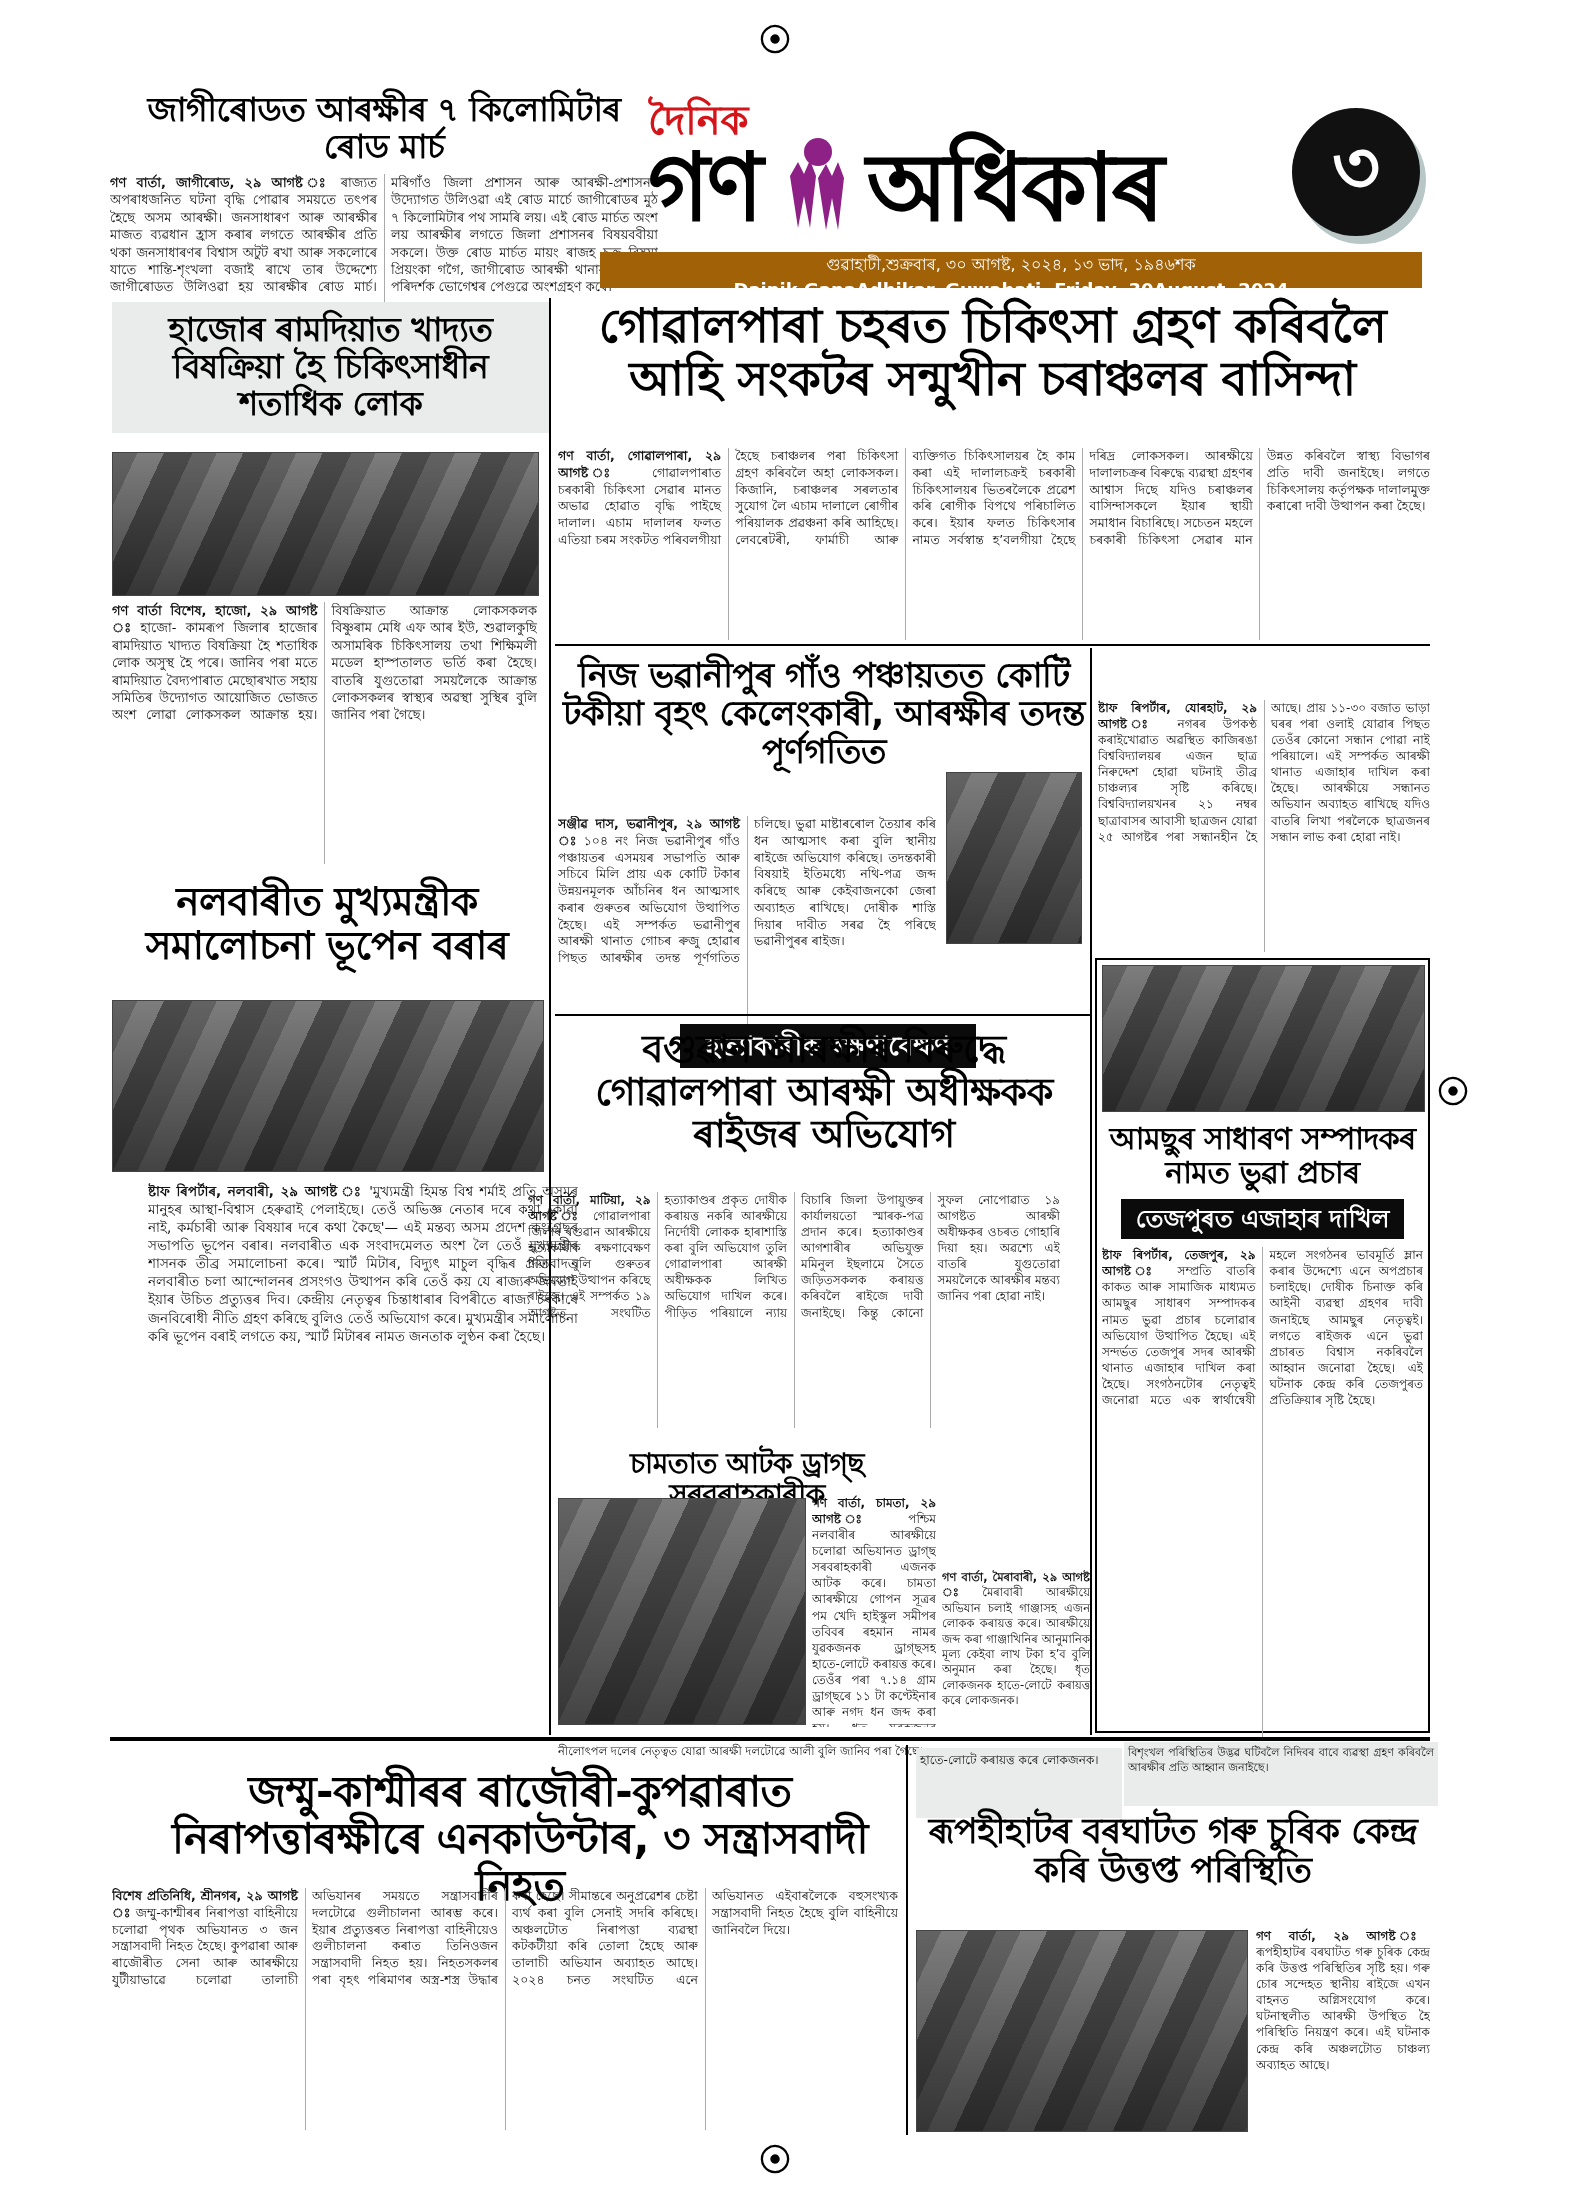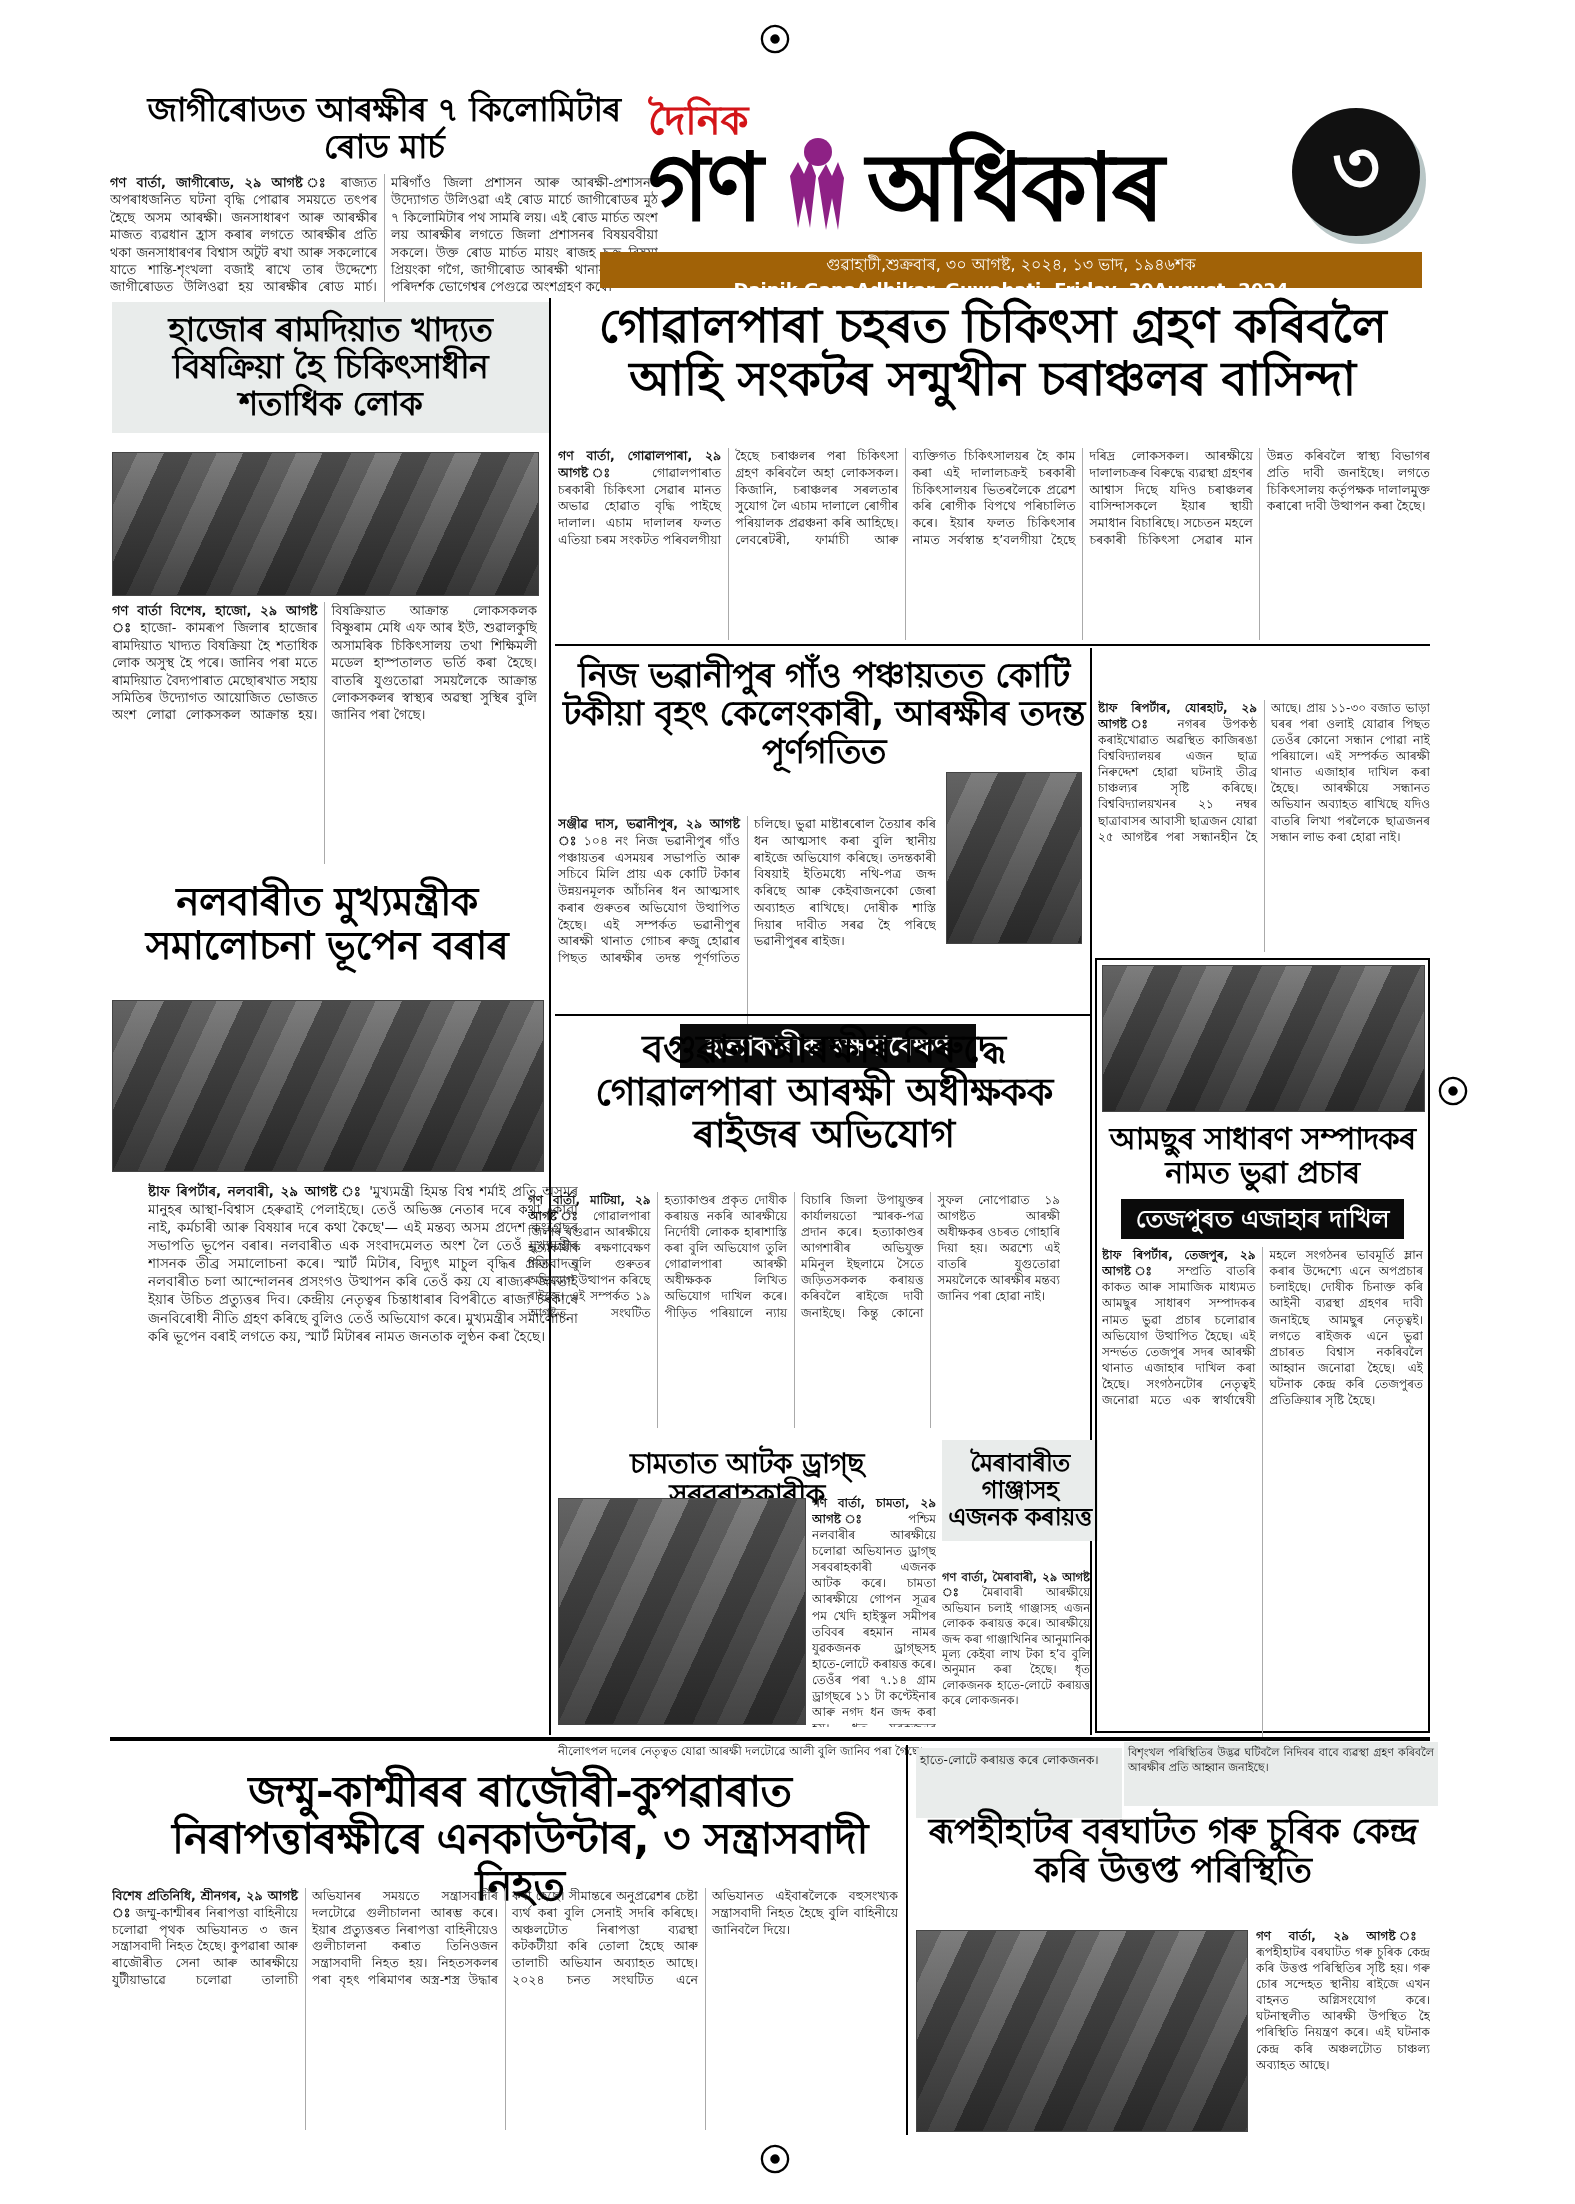--- a/index.html
+++ b/index.html
@@ -107,21 +107,20 @@
     <span>গোৱালপাৰা জিলাৰ বগুৱান আৰক্ষীয়ে হত্যাকাৰীক ৰক্ষণাবেক্ষণ দিয়া বুলি গুৰুতৰ অভিযোগ উত্থাপন কৰিছে ৰাইজে। এই সম্পৰ্কত ১৯ আগষ্টত সংঘটিত হত্যাকাণ্ডৰ প্ৰকৃত দোষীক কৰায়ত্ত নকৰি আৰক্ষীয়ে নিৰ্দোষী লোকক হাৰাশাস্তি কৰা বুলি অভিযোগ তুলি গোৱালপাৰা আৰক্ষী অধীক্ষকক লিখিত অভিযোগ দাখিল কৰে। পীড়িত পৰিয়ালে ন্যায় বিচাৰি জিলা উপায়ুক্তৰ কাৰ্যালয়তো স্মাৰক-পত্ৰ প্ৰদান কৰে। হত্যাকাণ্ডৰ আগশাৰীৰ অভিযুক্ত মমিনুল ইছলামে সৈতে জড়িতসকলক কৰায়ত্ত কৰিবলৈ ৰাইজে দাবী জনাইছে। কিন্তু কোনো সুফল নোপোৱাত ১৯ আগষ্টত আৰক্ষী অধীক্ষকৰ ওচৰত গোহাৰি দিয়া হয়। অৱশ্যে এই বাতৰি যুগুতোৱা সময়লৈকে আৰক্ষীৰ মন্তব্য জানিব পৰা হোৱা নাই।</span>
   </div>
 
   <div class="abs hl" style="left:558px;top:1448px;width:378px;font-size:28px;">চামতাত আটক ড্ৰাগ্‌ছ সৰবৰাহকাৰীক</div>
   <div class="abs photo" style="left:558px;top:1498px;width:246px;height:225px;"></div>
   <div class="abs body-text" style="left:812px;top:1495px;width:124px;height:232px;overflow:hidden;font-size:12px;">
     <b>গণ বাৰ্তা, চামতা, ২৯ আগষ্ট ঃ</b>
     <span>পশ্চিম নলবাৰীৰ আৰক্ষীয়ে চলোৱা অভিযানত ড্ৰাগ্‌ছ সৰবৰাহকাৰী এজনক আটক কৰে। চামতা আৰক্ষীয়ে গোপন সূত্ৰৰ পম খেদি হাইস্কুল সমীপৰ তবিবৰ ৰহমান নামৰ যুৱকজনক ড্ৰাগ্‌ছসহ হাতে-লোটে কৰায়ত্ত কৰে। তেওঁৰ পৰা ৭.১৪ গ্ৰাম ড্ৰাগ্‌ছৰে ১১ টা কণ্টেইনাৰ আৰু নগদ ধন জব্দ কৰা হয়। ধৃত যুৱকজনৰ বিৰুদ্ধে আৰক্ষীয়ে গোচৰ ৰুজু কৰি তদন্ত অব্যাহত ৰাখিছে।</span>
   </div>
 
-  <div class="abs graybox hl" style="left:942px;top:1440px;width:148px;font-size:24px;padding:10px 4px;">মৈৰাবাৰীত গাঞ্জাসহ এজনক কৰায়ত্ত</div>
   <div class="abs body-text" style="left:942px;top:1570px;width:148px;height:158px;overflow:hidden;font-size:11.5px;">
     <b>গণ বাৰ্তা, মৈৰাবাৰী, ২৯ আগষ্ট ঃ</b>
     <span>মৈৰাবাৰী আৰক্ষীয়ে অভিযান চলাই গাঞ্জাসহ এজন লোকক কৰায়ত্ত কৰে। আৰক্ষীয়ে জব্দ কৰা গাঞ্জাখিনিৰ আনুমানিক মূল্য কেইবা লাখ টকা হ’ব বুলি অনুমান কৰা হৈছে। ধৃত লোকজনক হাতে-লোটে কৰায়ত্ত কৰে লোকজনক।</span>
   </div>
 
   <div class="abs body-text cols-2" style="left:1098px;top:700px;width:332px;height:252px;overflow:hidden;font-size:12px;">
     <b>ষ্টাফ ৰিপৰ্টাৰ, যোৰহাট, ২৯ আগষ্ট ঃ</b>
     <span>নগৰৰ উপকণ্ঠ কৰাইখোৱাত অৱস্থিত কাজিৰঙা বিশ্ববিদ্যালয়ৰ এজন ছাত্ৰ নিৰুদ্দেশ হোৱা ঘটনাই তীব্ৰ চাঞ্চল্যৰ সৃষ্টি কৰিছে। বিশ্ববিদ্যালয়খনৰ ২১ নম্বৰ ছাত্ৰাবাসৰ আবাসী ছাত্ৰজন যোৱা ২৫ আগষ্টৰ পৰা সন্ধানহীন হৈ আছে। প্ৰায় ১১-৩০ বজাত ভাড়া ঘৰৰ পৰা ওলাই যোৱাৰ পিছত তেওঁৰ কোনো সন্ধান পোৱা নাই পৰিয়ালে। এই সম্পৰ্কত আৰক্ষী থানাত এজাহাৰ দাখিল কৰা হৈছে। আৰক্ষীয়ে সন্ধানত অভিযান অব্যাহত ৰাখিছে যদিও বাতৰি লিখা পৰলৈকে ছাত্ৰজনৰ সন্ধান লাভ কৰা হোৱা নাই।</span>
   </div>
 

